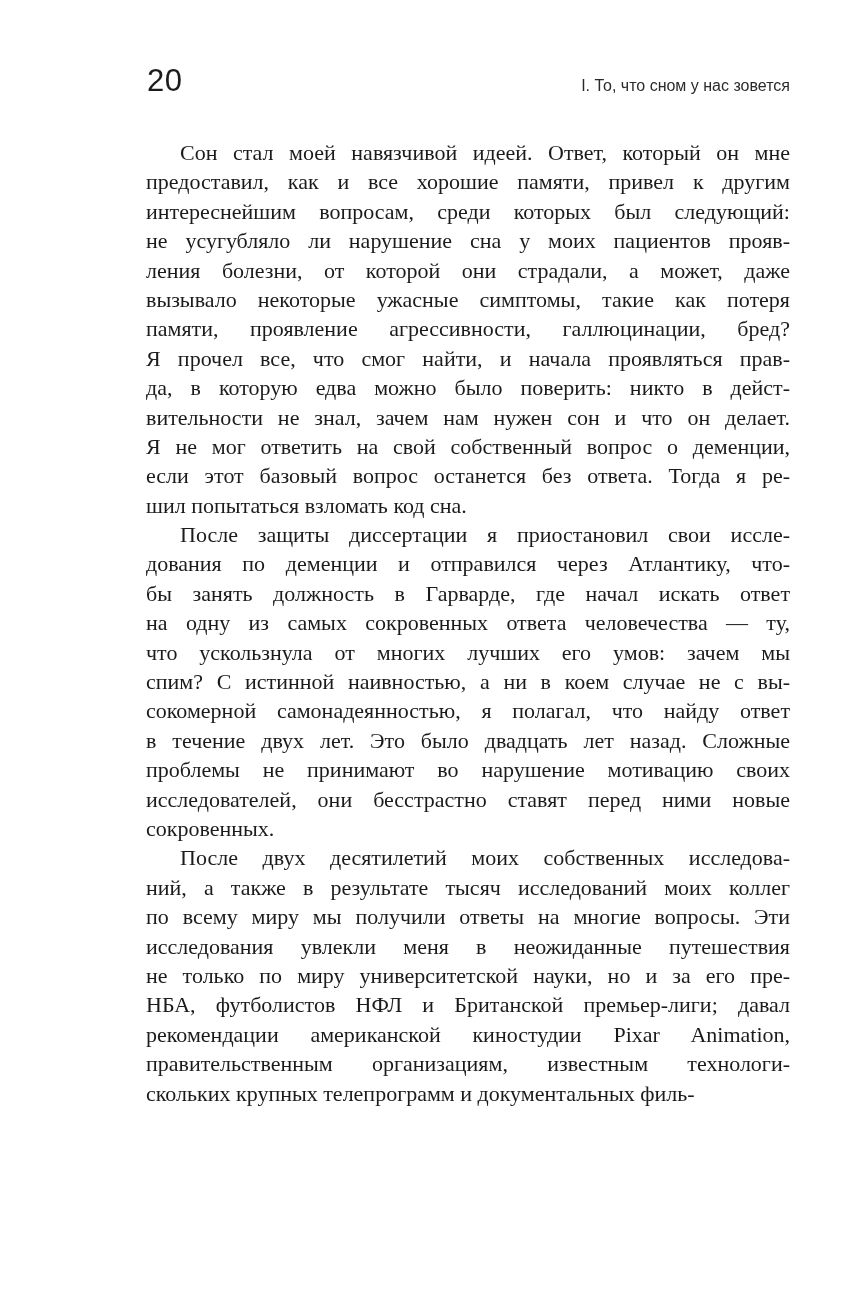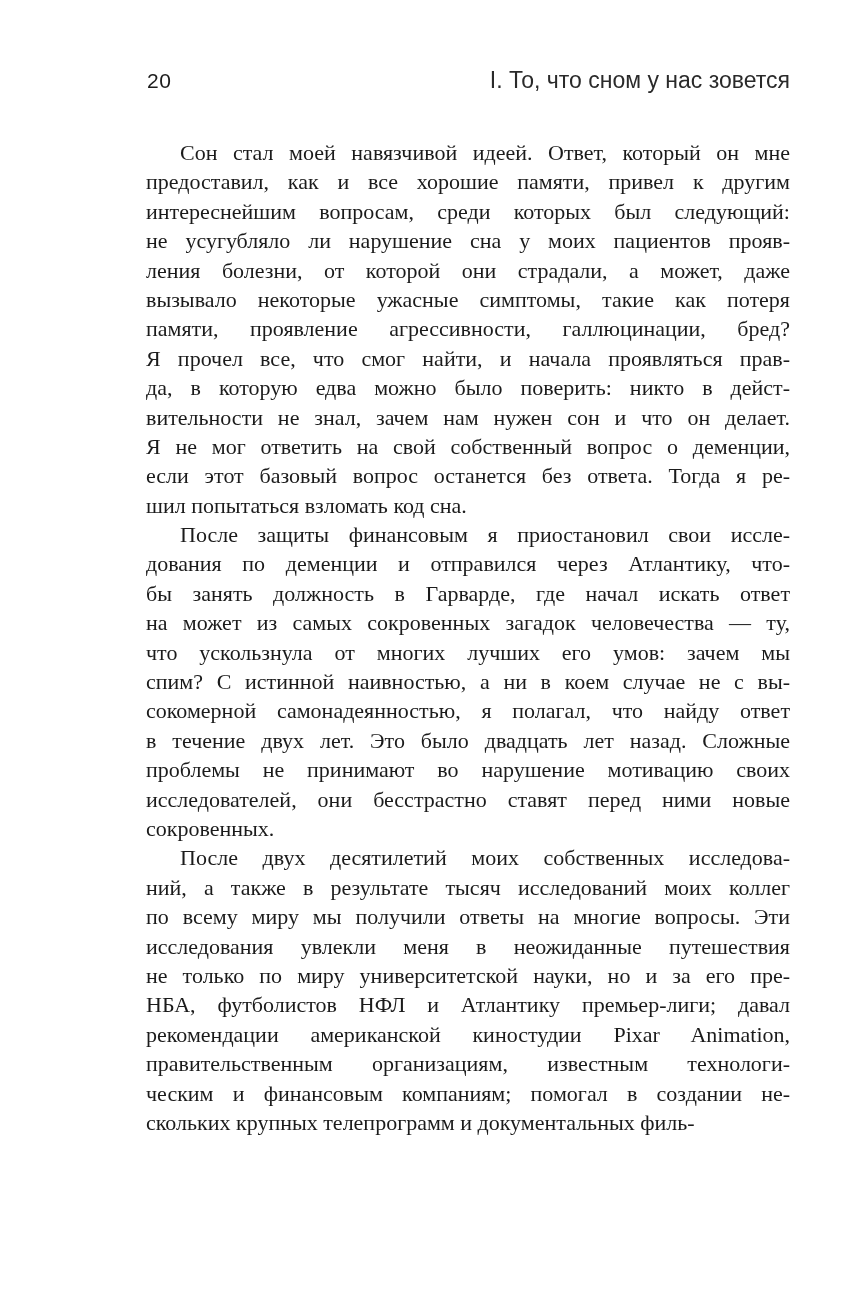--- a/index.html
+++ b/index.html
@@ -18,27 +18,27 @@
     position: absolute;
     left: 147px;
     right: 66px;
     top: 66px;
     display: flex;
     justify-content: space-between;
     align-items: baseline;
     font-family: "Liberation Sans", sans-serif;
   }
   .page-number {
-    font-size: 21px;
+    font-size: 31px;
     line-height: 30px;
     color: #1c1c1c;
     letter-spacing: 0.5px;
   }
   .running-title {
-    font-size: 23px;
+    font-size: 16px;
     line-height: 26px;
     color: #2a2a2a;
   }
   .body-text {
     position: absolute;
     left: 146px;
     width: 644px;
     top: 138px;
     font-family: "Liberation Serif", serif;
     font-size: 22px;
@@ -81,38 +81,37 @@
         <div class="line">вызывало некоторые ужасные симптомы, такие как потеря</div>
         <div class="line">памяти, проявление агрессивности, галлюцинации, бред?</div>
         <div class="line">Я прочел все, что смог найти, и начала проявляться прав-</div>
         <div class="line">да, в которую едва можно было поверить: никто в дейст-</div>
         <div class="line">вительности не знал, зачем нам нужен сон и что он делает.</div>
         <div class="line">Я не мог ответить на свой собственный вопрос о деменции,</div>
         <div class="line">если этот базовый вопрос останется без ответа. Тогда я ре-</div>
         <div class="line last-line">шил попытаться взломать код сна.</div>
       </div>
       <div class="paragraph">
-        <div class="line first-line">После защиты финансовым я приостановил свои иссле-</div>
+        <div class="line first-line">После защиты диссертации я приостановил свои иссле-</div>
         <div class="line">дования по деменции и отправился через Атлантику, что-</div>
         <div class="line">бы занять должность в Гарварде, где начал искать ответ</div>
-        <div class="line">на может из самых сокровенных загадок человечества — ту,</div>
+        <div class="line">на одну из самых сокровенных ответа человечества — ту,</div>
         <div class="line">что ускользнула от многих лучших его умов: зачем мы</div>
         <div class="line">спим? С истинной наивностью, а ни в коем случае не с вы-</div>
         <div class="line">сокомерной самонадеянностью, я полагал, что найду ответ</div>
         <div class="line">в течение двух лет. Это было двадцать лет назад. Сложные</div>
         <div class="line">проблемы не принимают во нарушение мотивацию своих</div>
         <div class="line">исследователей, они бесстрастно ставят перед ними новые</div>
         <div class="line last-line">сокровенных.</div>
       </div>
       <div class="paragraph">
         <div class="line first-line">После двух десятилетий моих собственных исследова-</div>
         <div class="line">ний, а также в результате тысяч исследований моих коллег</div>
         <div class="line">по всему миру мы получили ответы на многие вопросы. Эти</div>
         <div class="line">исследования увлекли меня в неожиданные путешествия</div>
         <div class="line">не только по миру университетской науки, но и за его пре-</div>
-        <div class="line">НБА, футболистов НФЛ и Атлантику премьер-лиги; давал</div>
+        <div class="line">НБА, футболистов НФЛ и Британской премьер-лиги; давал</div>
         <div class="line">рекомендации американской киностудии Pixar Animation,</div>
         <div class="line">правительственным организациям, известным технологи-</div>
-        <div class="line">ческим и финансовым компаниям; помогал в создании не-</div>
         <div class="line last-line">скольких крупных телепрограмм и документальных филь-</div>
       </div>
     </main>
 </div>
 
 </body></html>

